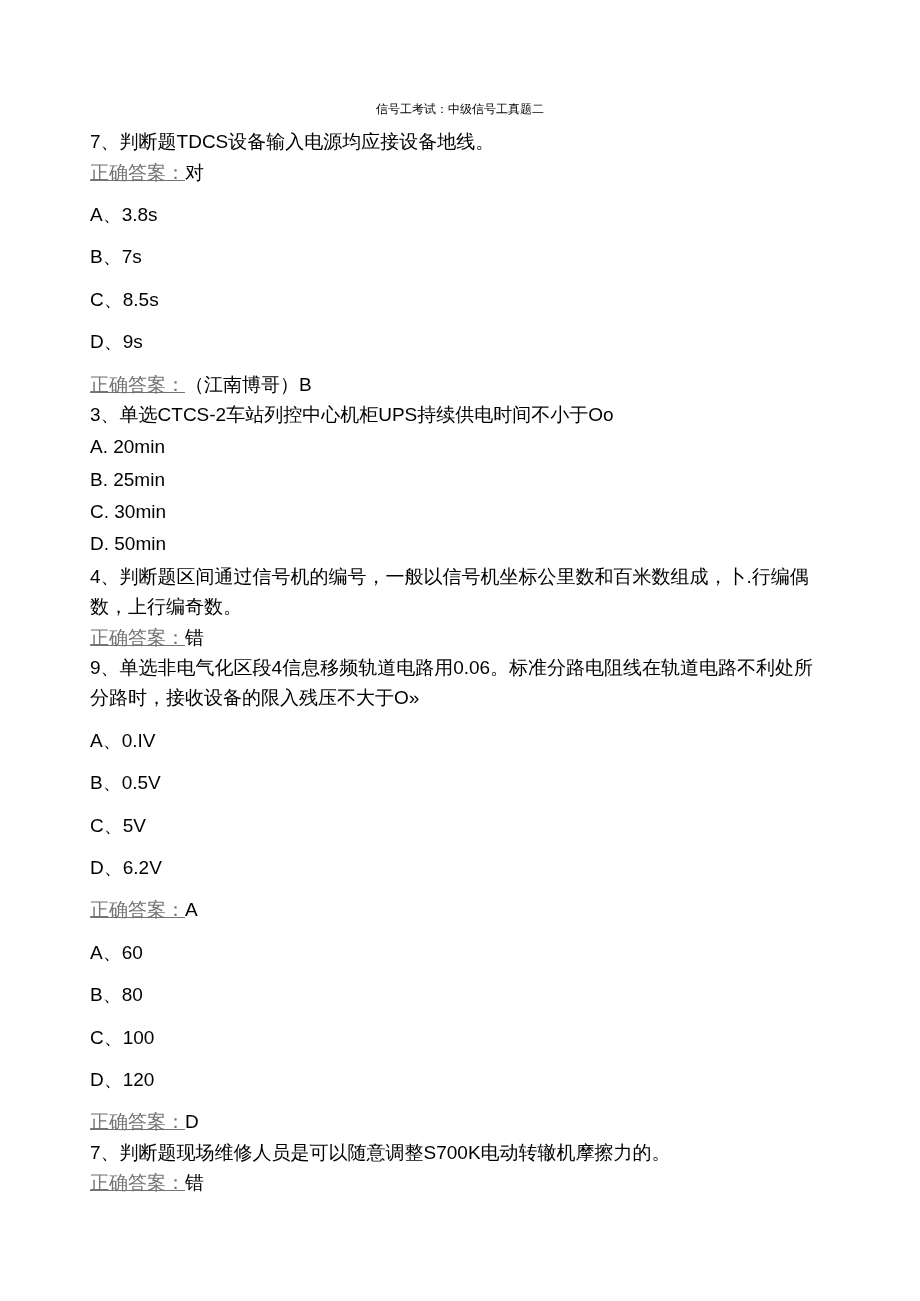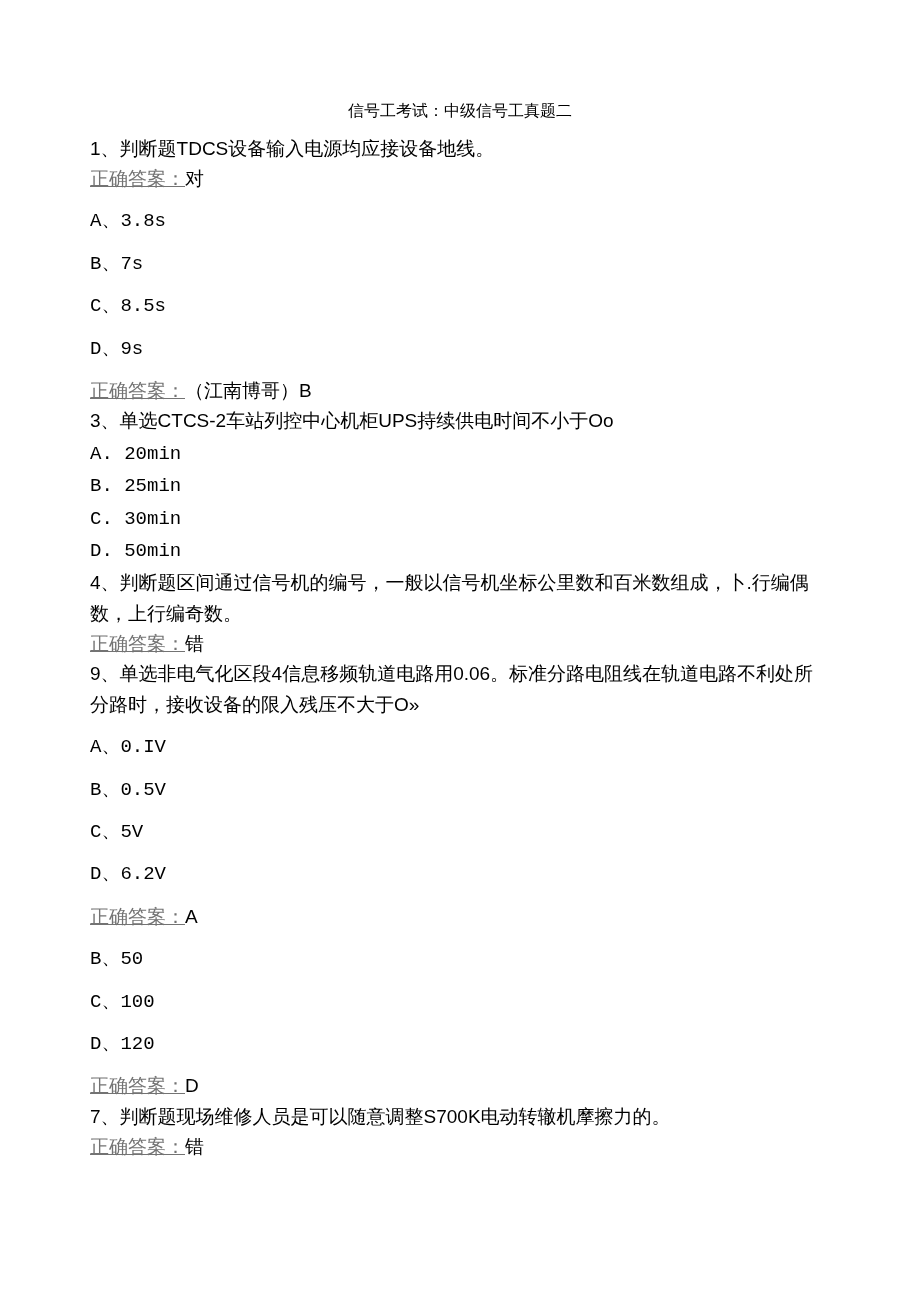--- a/index.html
+++ b/index.html
@@ -11,34 +11,32 @@
       background: #ffffff;
       font-family: "Microsoft YaHei", "SimSun", sans-serif;
       font-size: 19px;
       color: #000000;
       width: 920px;
       padding: 100px 90px 60px 90px;
       line-height: 1.6;
     }
     .title {
       text-align: center;
-      font-size: 16px;
+      font-size: 12px;
       margin-bottom: 8px;
       font-weight: normal;
-      font-family: Liberation Mono, monospace;
     }
     .question {
       margin: 0;
     }
     .question-text {
       margin: 0;
     }
     .options {
       margin: 0;
-      font-family: Liberation Mono, monospace;
     }
     .option {
       margin: 12px 0;
     }
     .option-tight {
       margin: 2px 0;
     }
     .answer {
       margin: 0;
     }
@@ -49,21 +47,21 @@
     .answer-value {
       color: #000000;
     }
   </style>
 </head>
 <body>
 
 <div class="title">信号工考试：中级信号工真题二</div>
 
 <div class="question">
-  <div class="question-text">1、判断题TDCS设备输入电源均应接设备地线。</div>
+  <div class="question-text">7、判断题TDCS设备输入电源均应接设备地线。</div>
   <div class="answer">
     <span class="answer-label">正确答案：</span><span class="answer-value">对</span>
   </div>
 </div>
 
 <div class="question">
   <div class="options">
     <div class="option">A、3.8s</div>
     <div class="option">B、7s</div>
     <div class="option">C、8.5s</div>
@@ -99,21 +97,22 @@
     <div class="option">C、5V</div>
     <div class="option">D、6.2V</div>
   </div>
   <div class="answer">
     <span class="answer-label">正确答案：</span><span class="answer-value">A</span>
   </div>
 </div>
 
 <div class="question">
   <div class="options">
-    <div class="option">B、50</div>
+    <div class="option">A、60</div>
+    <div class="option">B、80</div>
     <div class="option">C、100</div>
     <div class="option">D、120</div>
   </div>
   <div class="answer">
     <span class="answer-label">正确答案：</span><span class="answer-value">D</span>
   </div>
 </div>
 
 <div class="question">
   <div class="question-text">7、判断题现场维修人员是可以随意调整S700K电动转辙机摩擦力的。</div>

